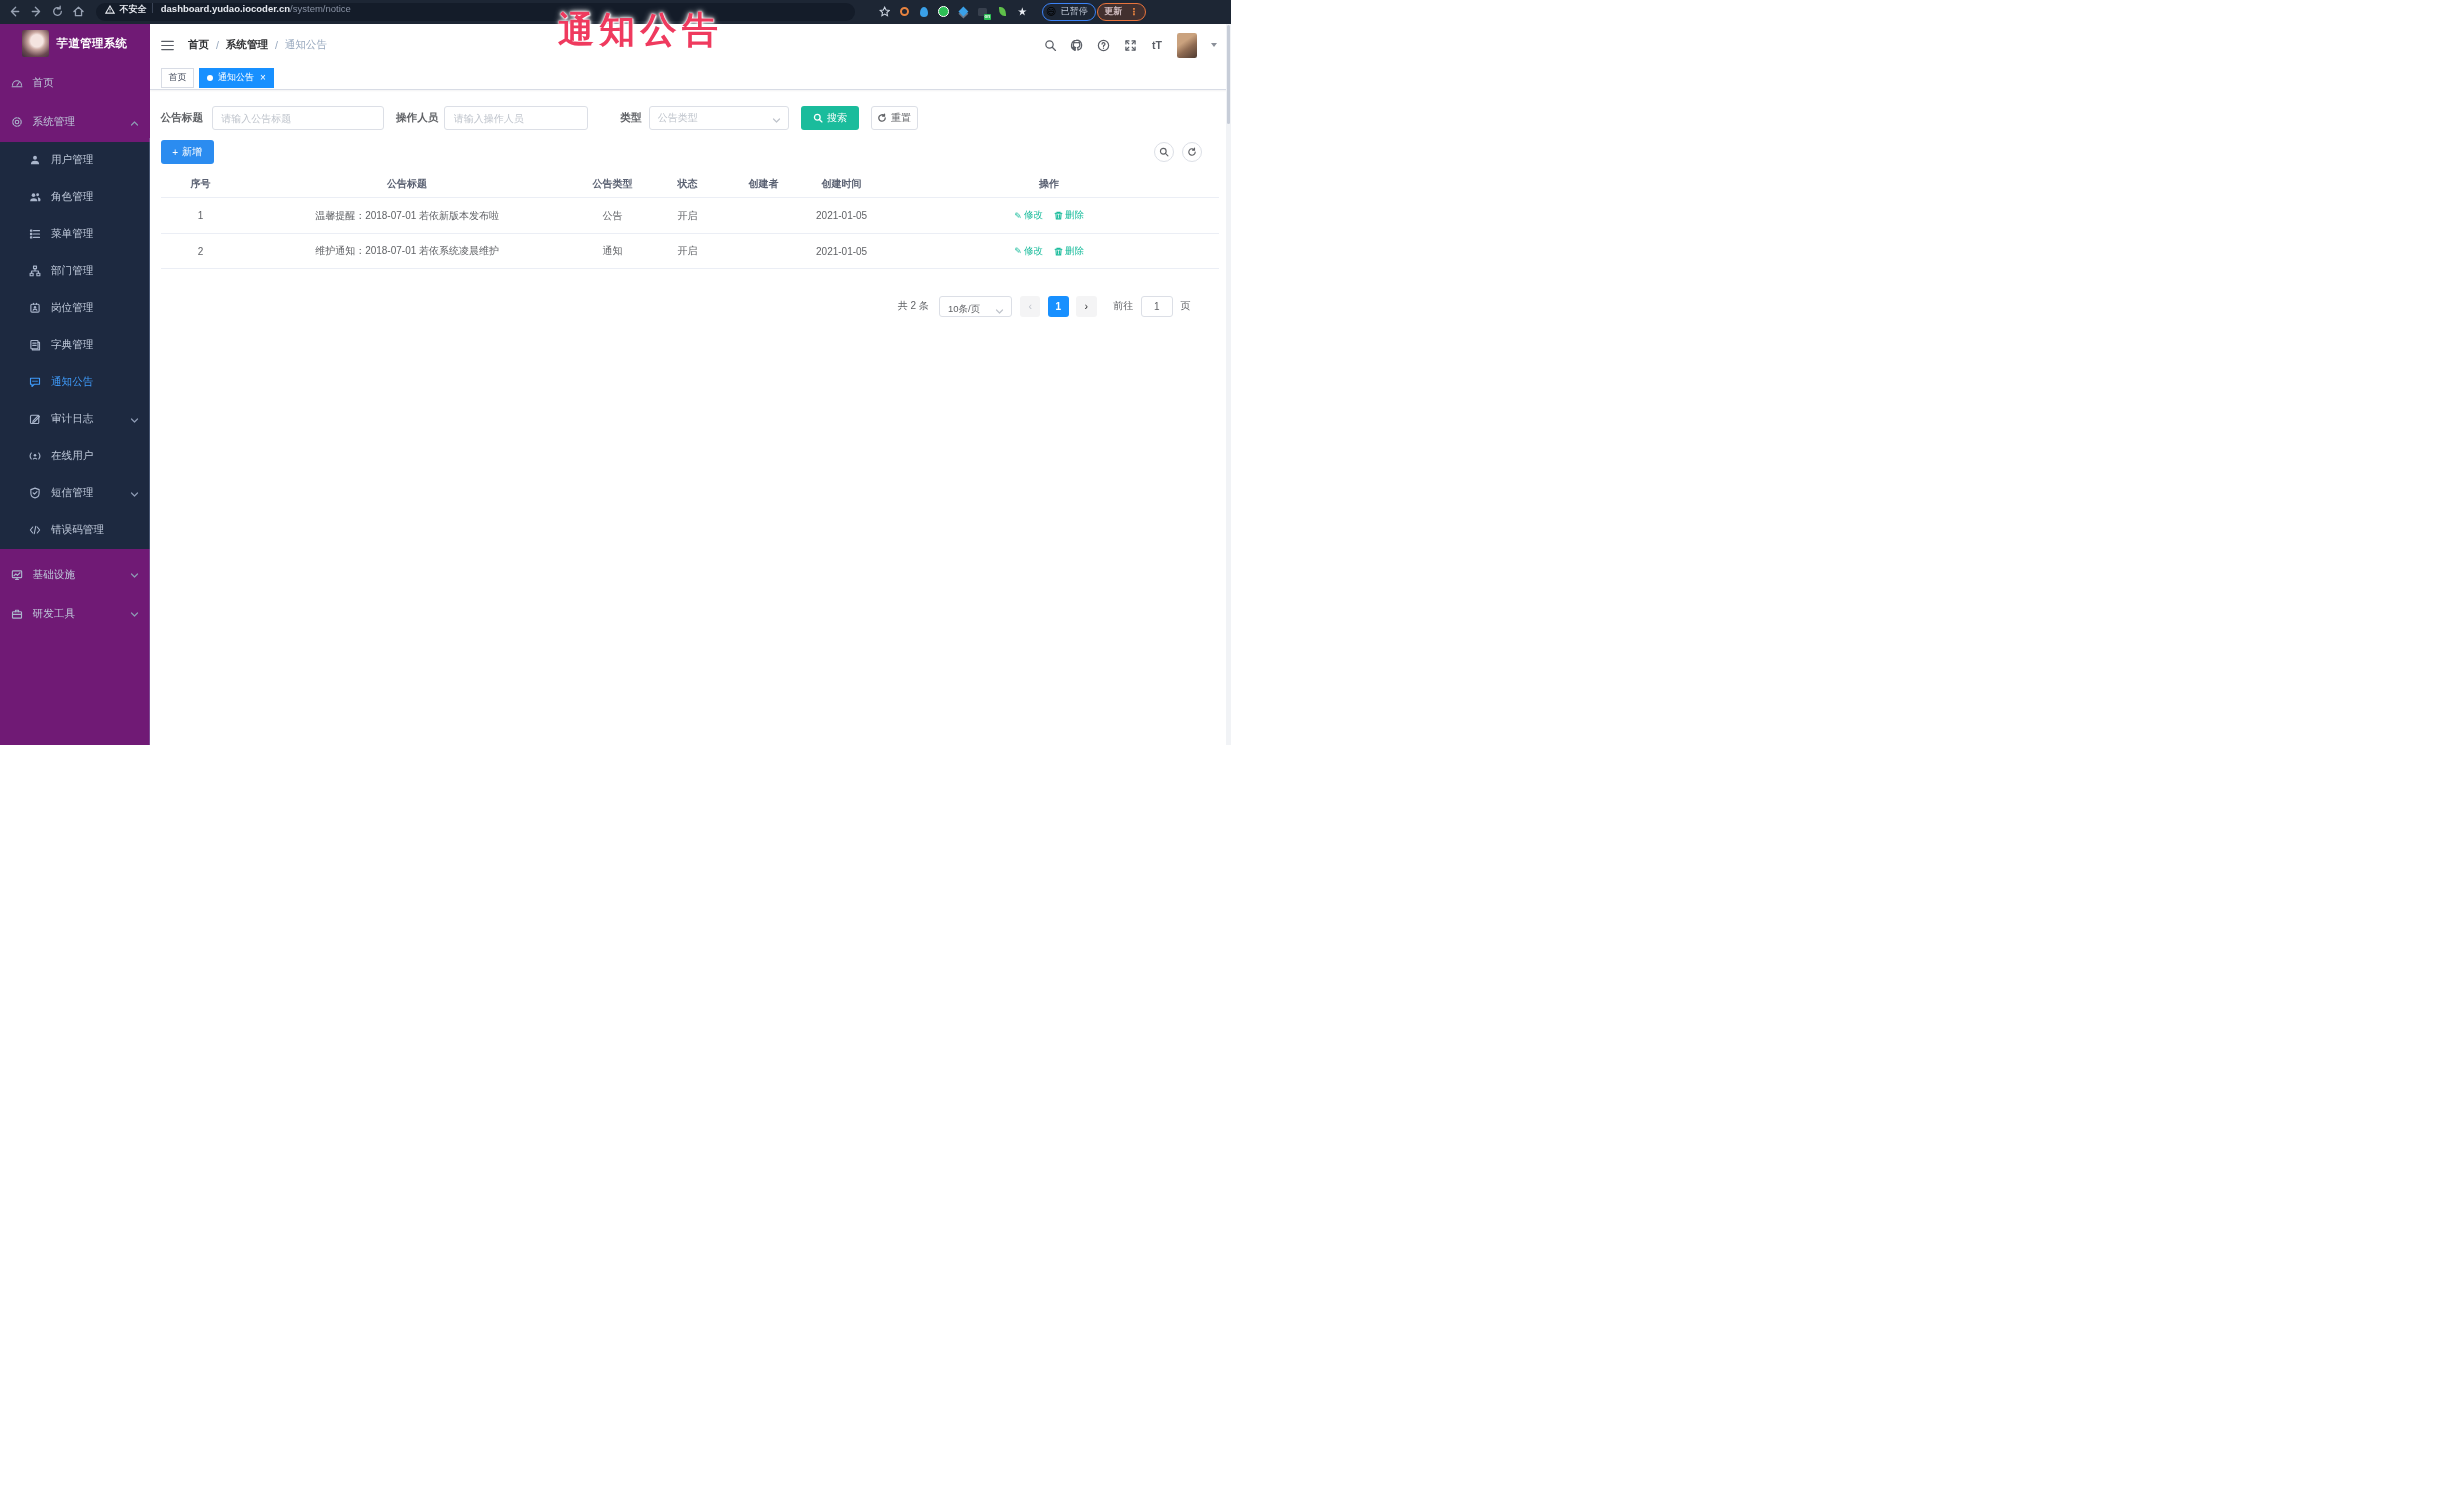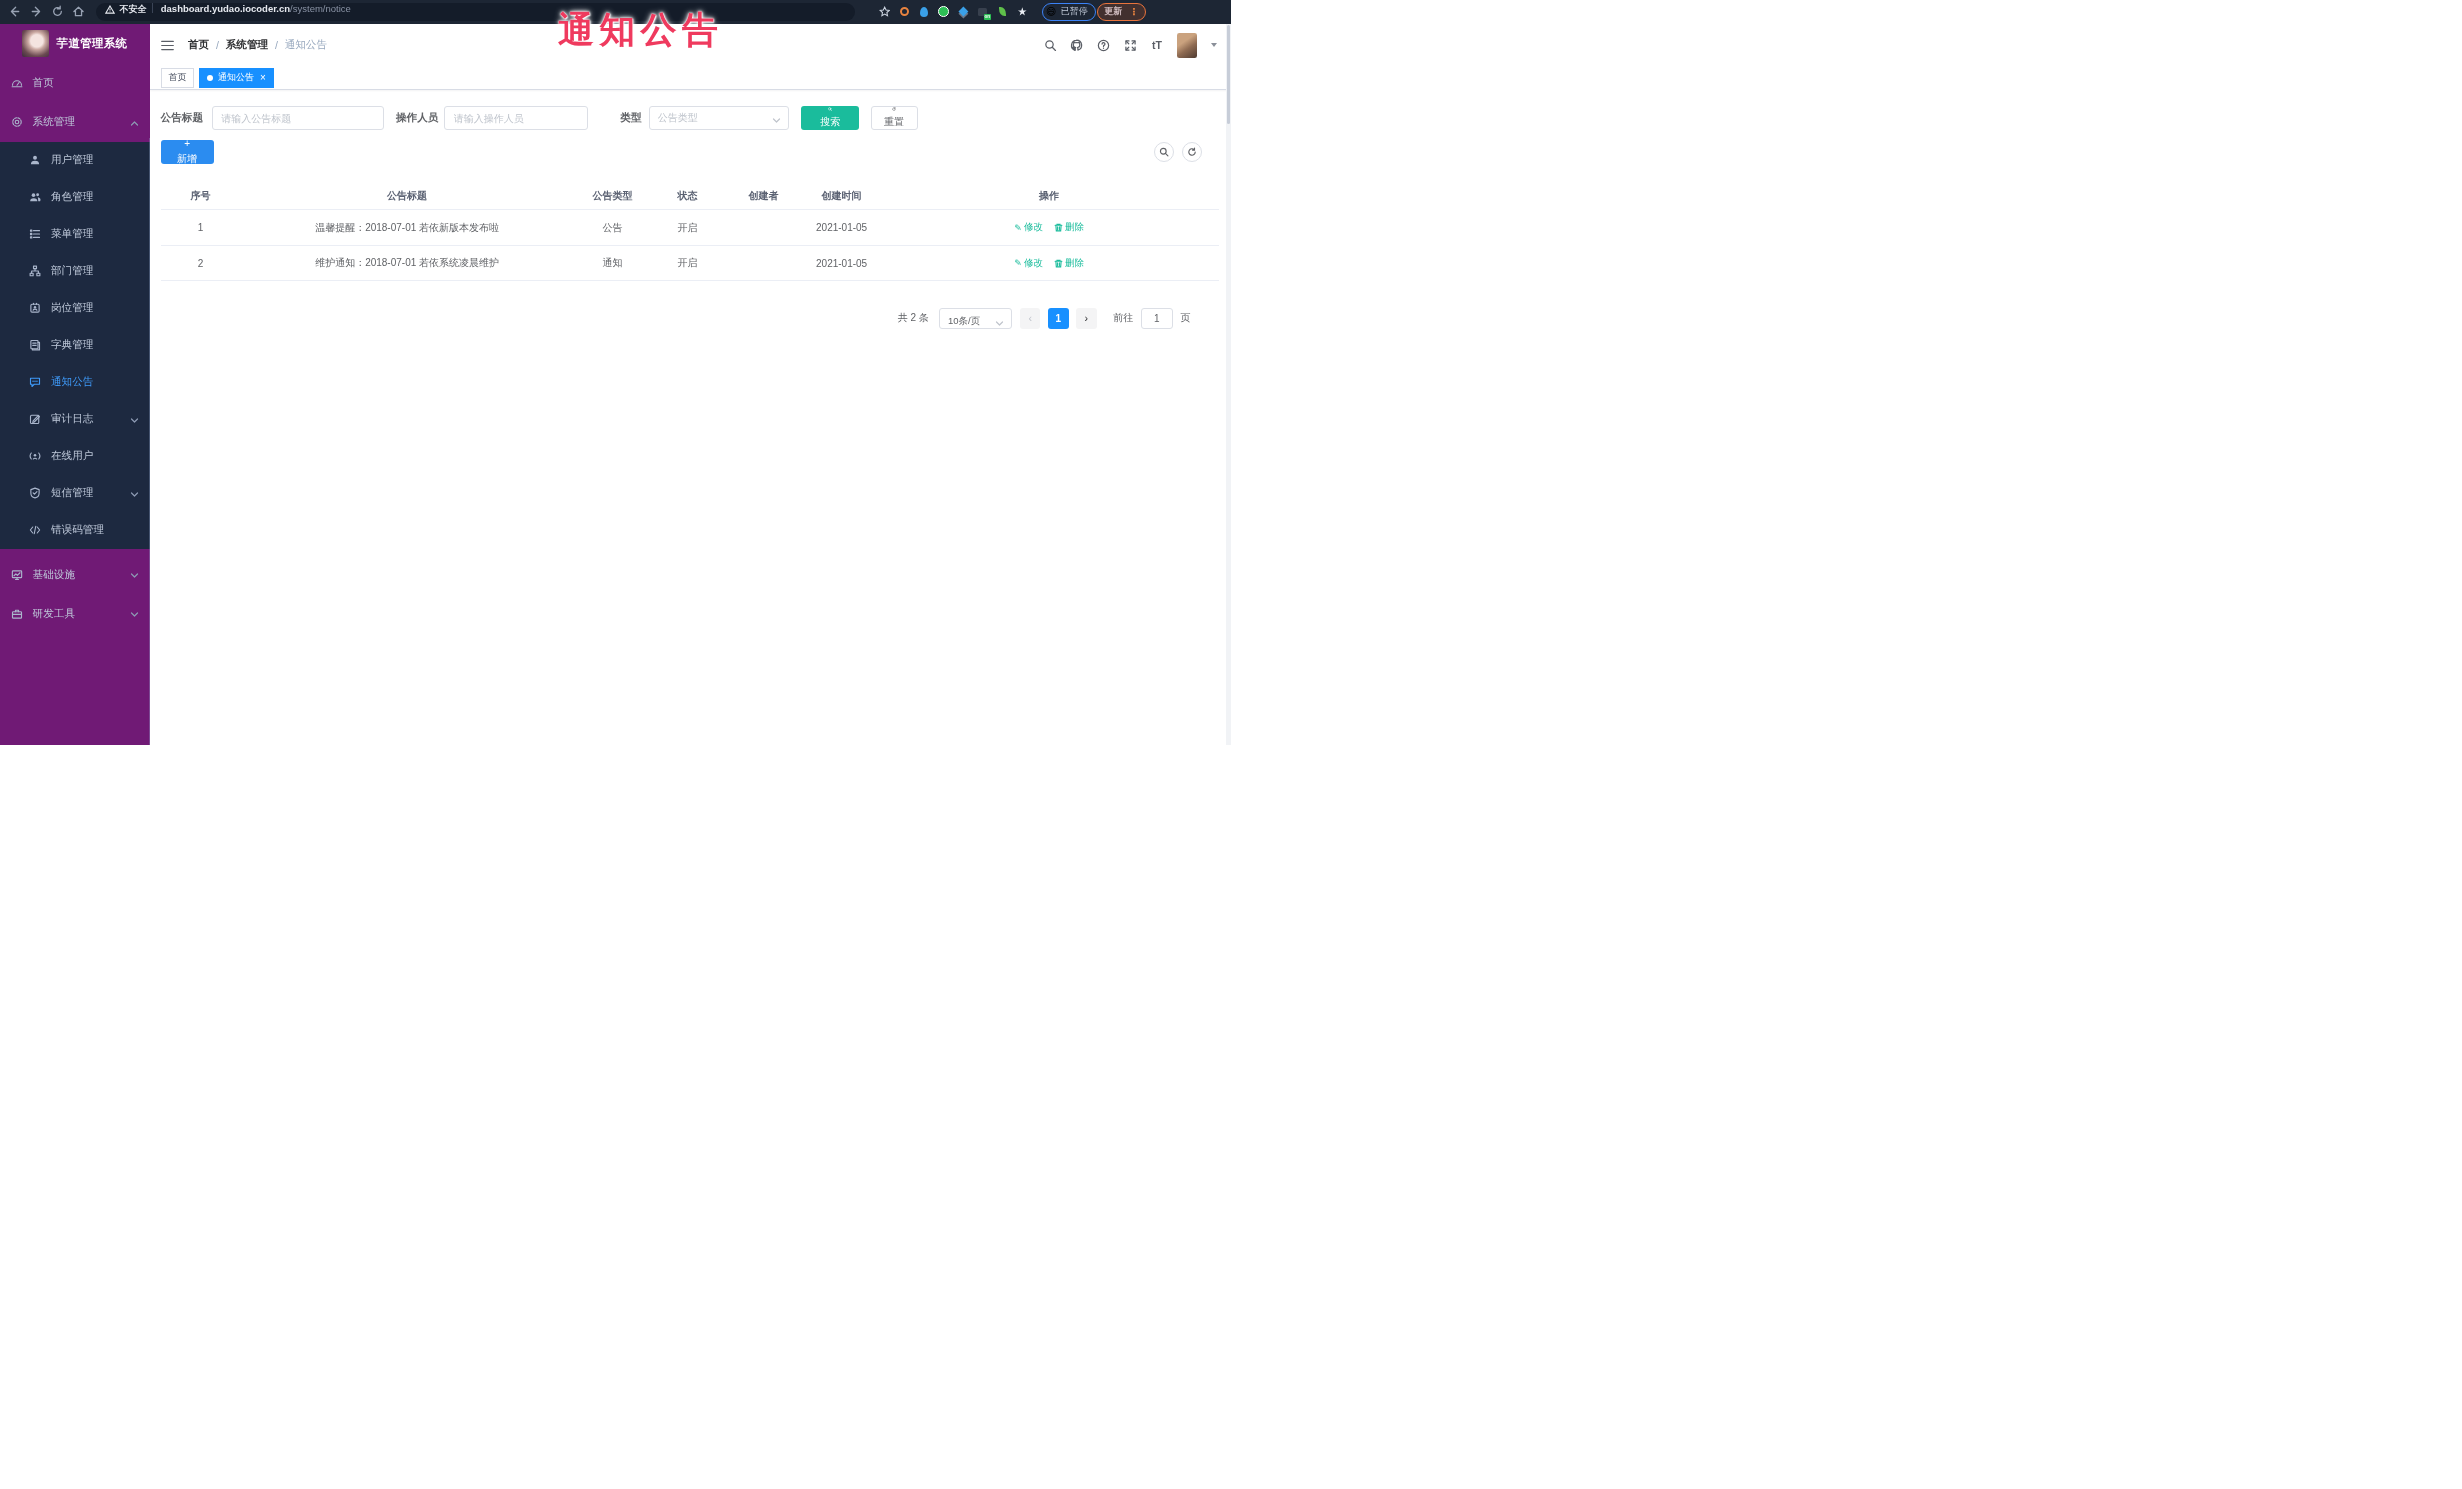--- a/index.html
+++ b/index.html
@@ -95,34 +95,34 @@
   .filter-row { display:flex; align-items:center; }
   .f-label { font-size:10.6px; font-weight:700; color:#606266; }
   .f-input { height:24px; border:0.8px solid #dcdfe6; border-radius:3px; background:#fff;
     font-size:10px; color:#606266; padding:0 8.3px; outline:none; }
   .f-input::placeholder { color:#bfc4cc; }
   .sel { height:24px; border:0.8px solid #dcdfe6; border-radius:3px; background:#fff;
     display:flex; align-items:center; padding:0 7.6px; cursor:pointer; }
   .sel-text { color:#bfc4cc; font-size:10px; flex:1; }
   .sel .chev svg { stroke:#c0c4cc; }
   .btn { height:24px; border-radius:3px; display:flex; align-items:center; justify-content:center;
-    font-size:10px; cursor:pointer; gap:3.8px; border:0.8px solid transparent;flex-direction:column; }
+    font-size:10px; cursor:pointer; gap:3.8px; border:0.8px solid transparent; }
   .btn svg { width:10px; height:10px; fill:none; stroke:currentColor; stroke-width:1.8; stroke-linecap:round; }
   .btn-search { background:#1abc9c; color:#fff; width:58px; }
   .btn-reset { background:#fff; border-color:#dcdfe6; color:#606266; width:47px; }
   .btn-add { background:#2b8cf0; color:#fff; width:53px; font-size:10px; }
 
   .toolbar-row { display:flex; align-items:center; margin-top:10px; }
   .circle-btns { margin-left:auto; display:flex; gap:7.6px; padding-right:18px; }
   .circle-btn { width:20.5px; height:20.5px; border-radius:50%; border:0.8px solid #dcdfe6; background:#fff;
     display:flex; align-items:center; justify-content:center; cursor:pointer; }
   .circle-btn svg { width:10px; height:10px; stroke:#606266; fill:none; stroke-width:1.6; stroke-linecap:round; }
 
   
-  .table { margin-top:18px; width:1058px; font-size:10px; }
+  .table { margin-top:6px; width:1058px; font-size:10px; }
   .t-row { display:grid; grid-template-columns:80px 333px 78px 72px 80px 76px 1fr; align-items:center; }
   .t-head { height:27px; color:#5b6273; font-weight:700; }
   .t-body-row { height:36px; color:#606266; border-top:0.8px solid #ebeef5; }
   .t-body-row:last-child { border-bottom:0.8px solid #ebeef5; }
   .t-cell { text-align:center; }
   .action-cell { display:flex; align-items:center; justify-content:center; gap:10.6px; }
   .link { color:#1abc9c; font-size:9.5px; display:flex; align-items:center; gap:2.3px; cursor:pointer; }
   .link svg { width:9px; height:9px; stroke:#1abc9c; fill:none; stroke-width:1.5; stroke-linecap:round; }
   .pencil-glyph { font-size:9px; }
 

